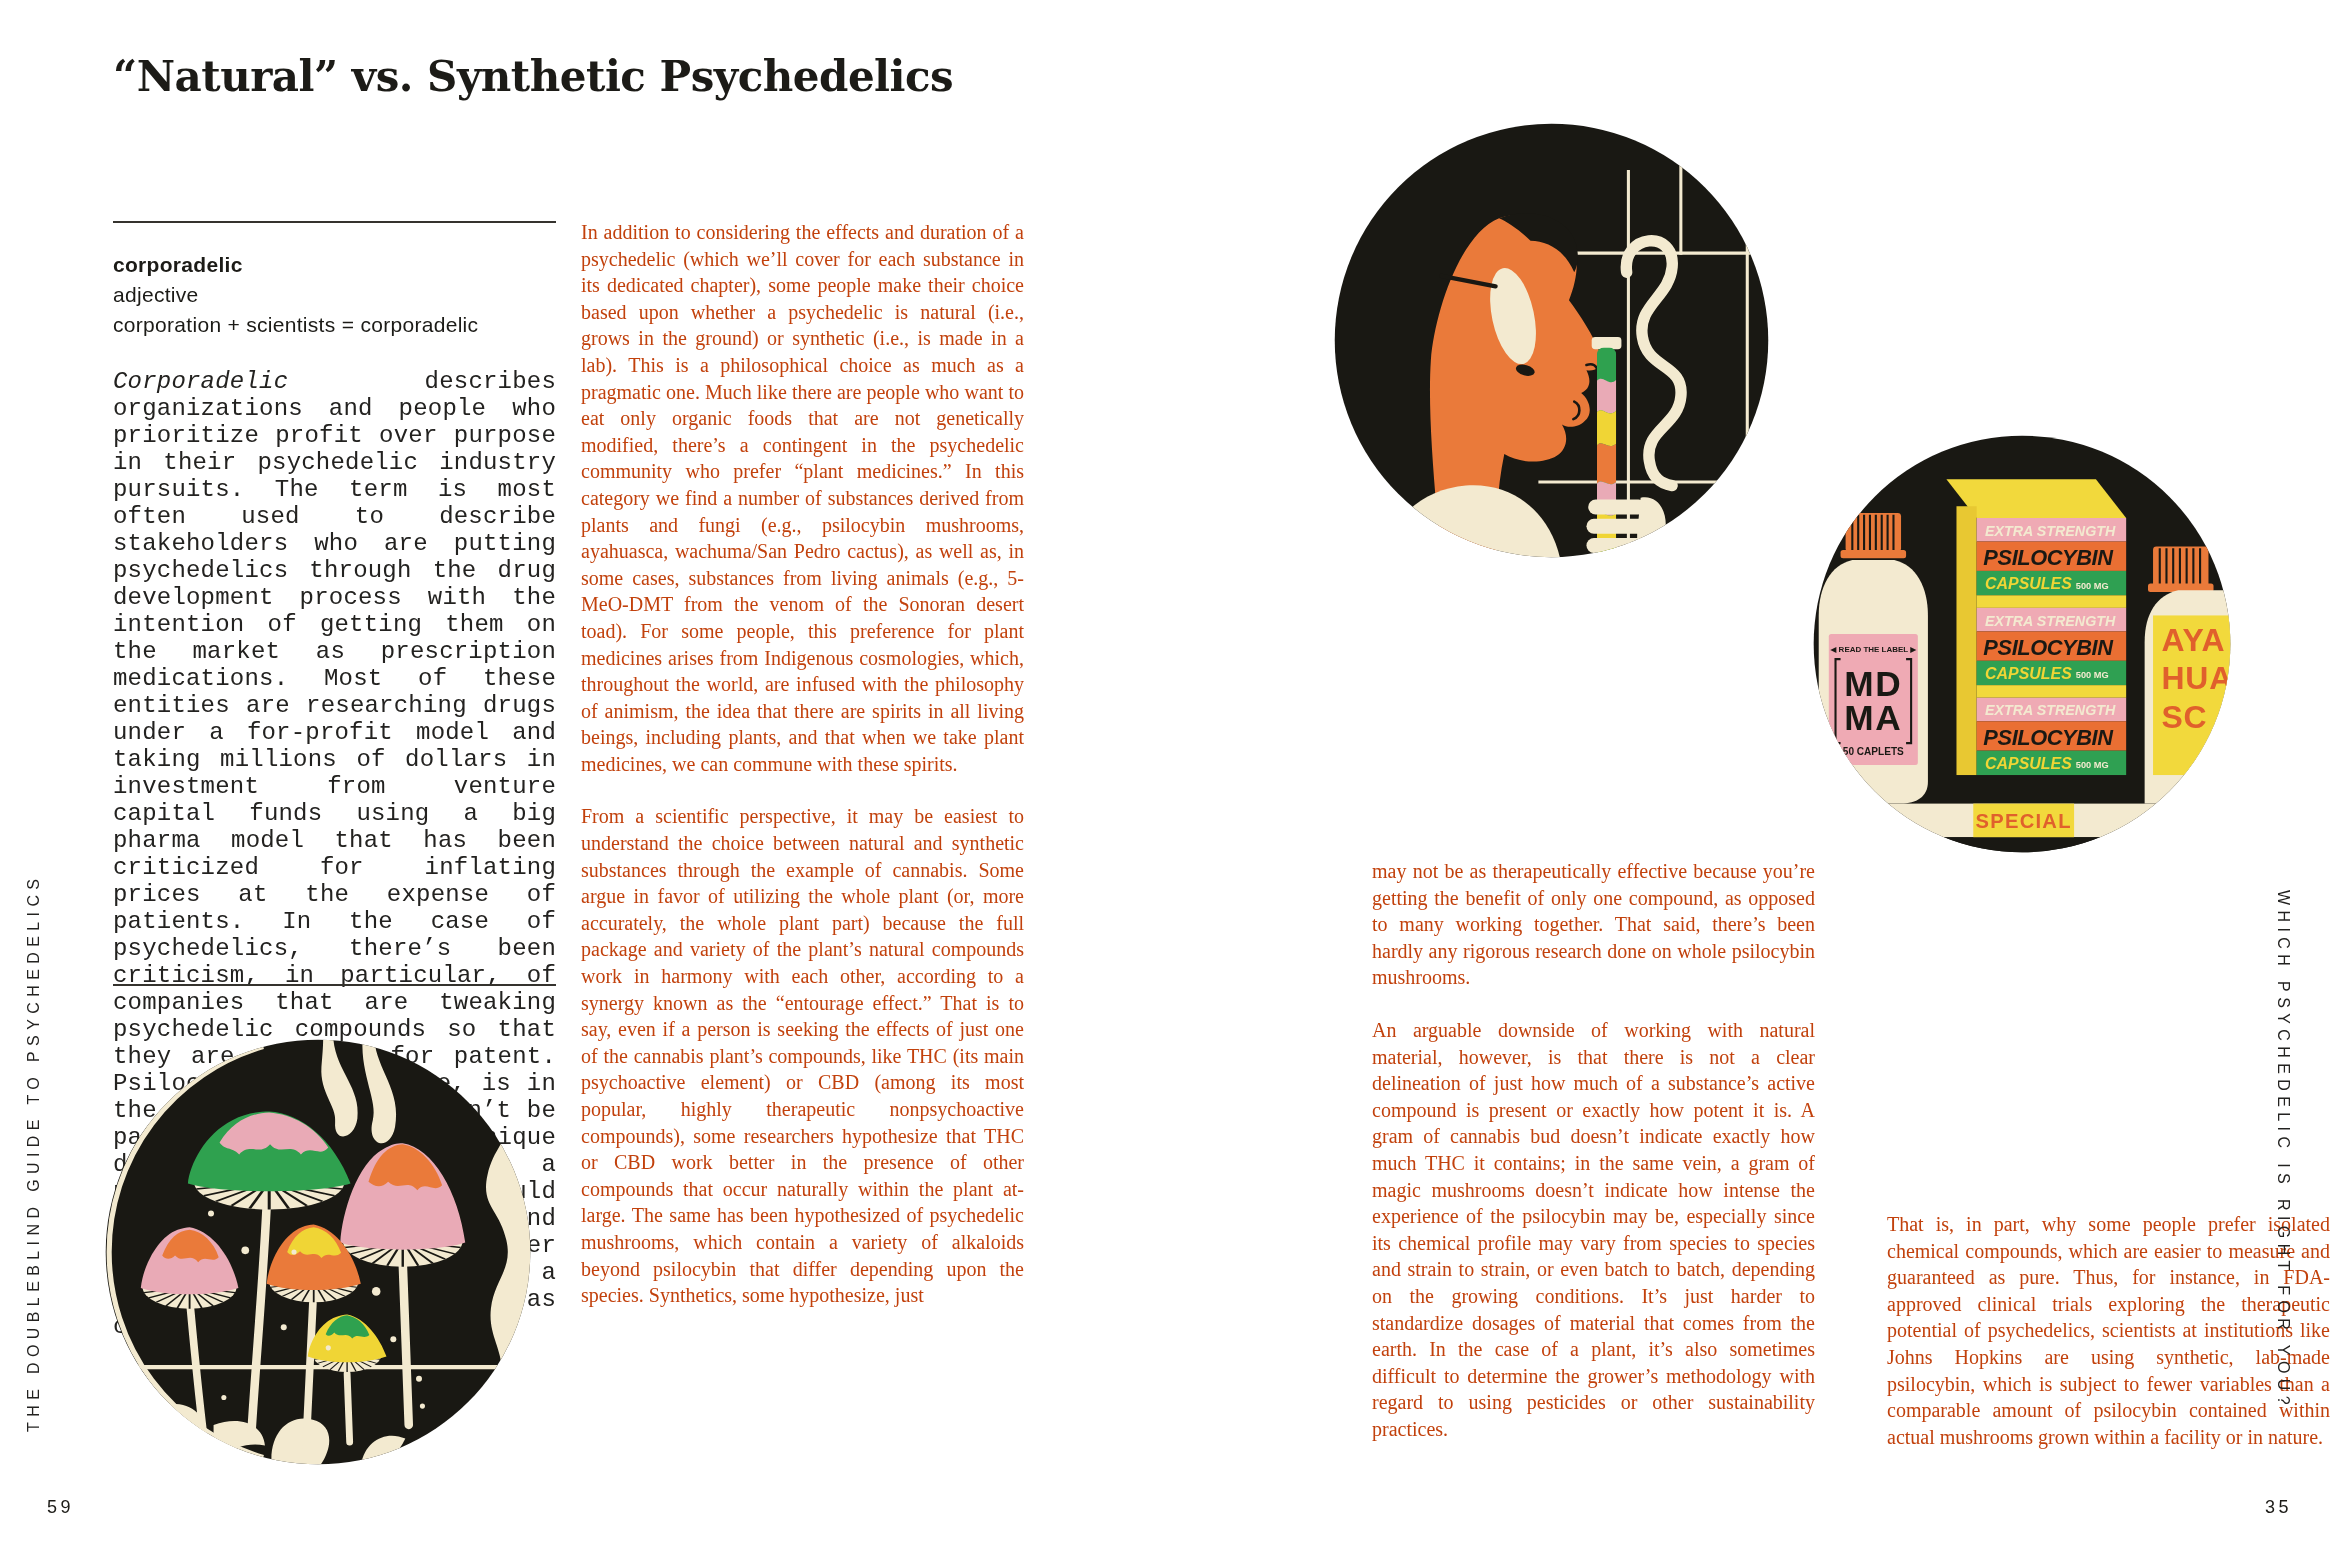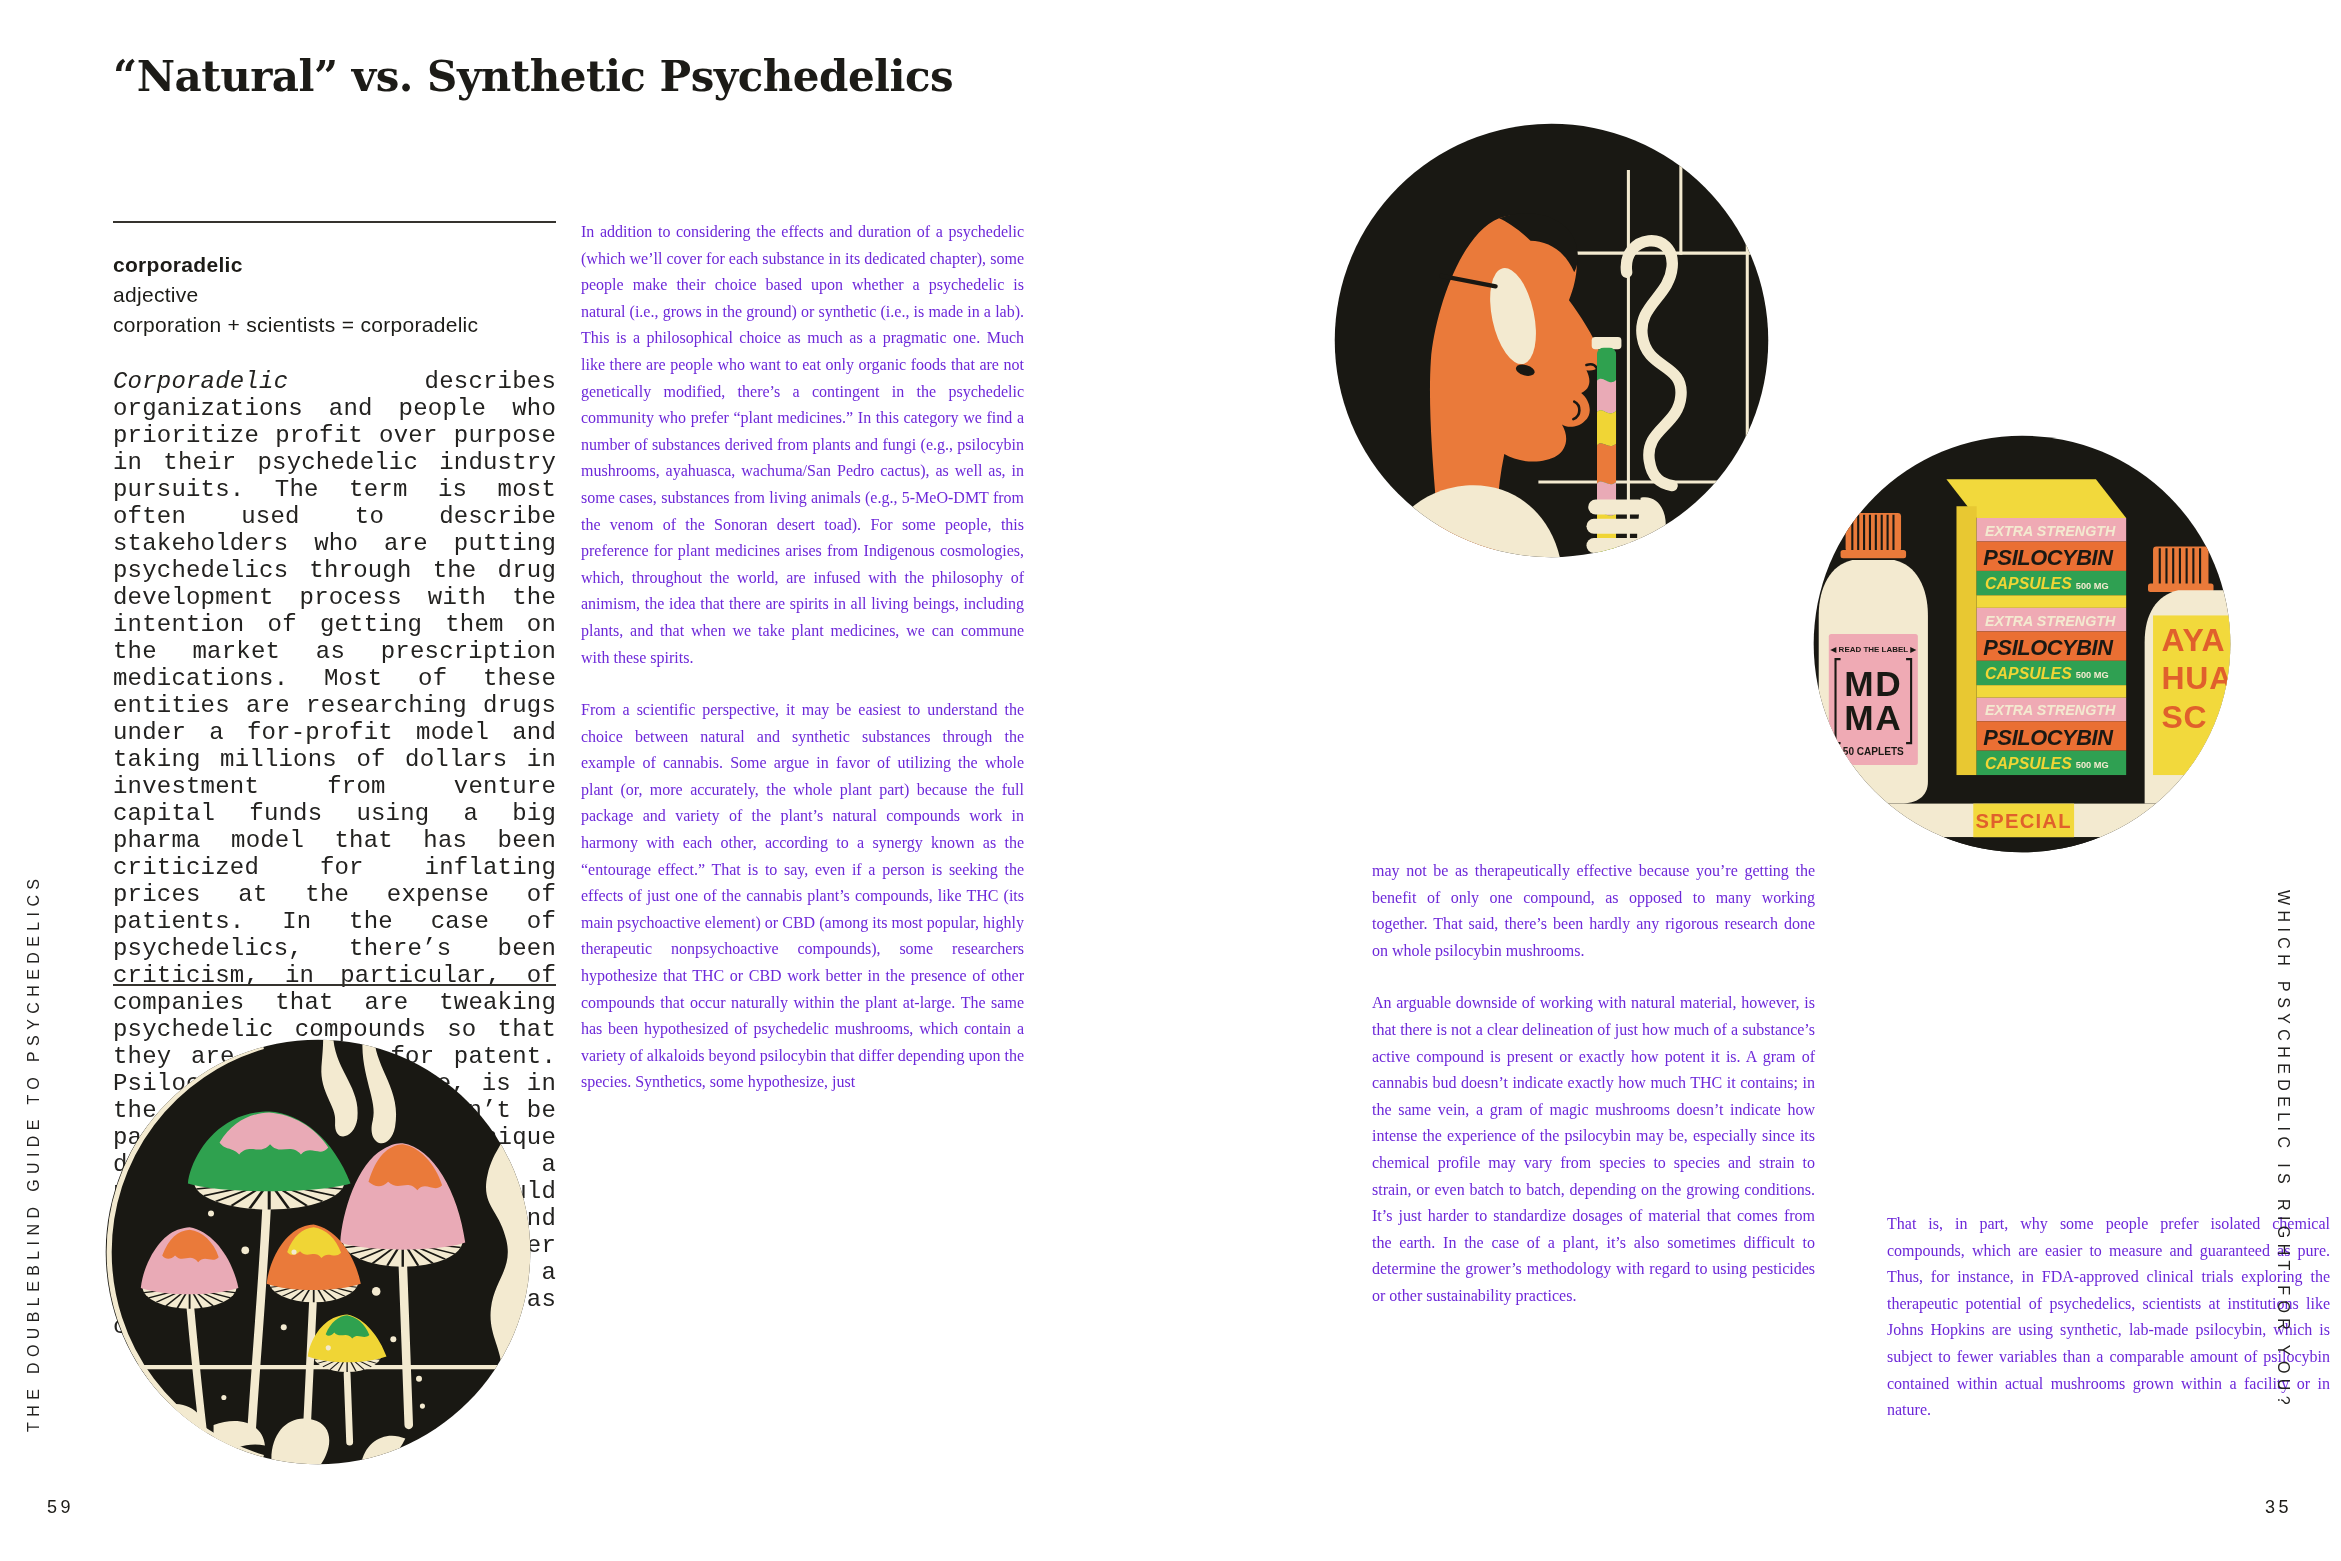--- a/index.html
+++ b/index.html
@@ -10,21 +10,21 @@
   .rule{position:absolute;width:443px;height:1.8px;background:#35332e;}
   .rule-top{left:113px;top:221px;}
   .rule-bottom{left:113px;top:984px;}
   .defblock{position:absolute;left:113px;top:250px;width:443px;
             font-family:"Liberation Sans","DejaVu Sans",sans-serif;font-size:21px;line-height:30px;letter-spacing:0.3px;}
   .defblock .term{font-weight:700;}
   .defblock .pos{}
   .sidebar-para{position:absolute;left:113px;top:368px;width:443px;
                 font-family:Liberation Mono, monospace;font-size:24px;line-height:27px;
                 letter-spacing:0.2px;text-align:justify;color:#232220;}
-  .bodycol{position:absolute;width:443px;font-size:16px;line-height:26.6px;text-align:justify;color:#6d28d9;}
+  .bodycol{position:absolute;width:443px;font-size:20px;line-height:26.6px;text-align:justify;color:#c2410c;}
   .bodycol p{margin:0 0 26px 0;}
   .col-left-main{left:581px;top:219px;}
   .col-right-1{left:1349px;top:858px;margin-left:23px;}
   .col-right-2{left:1887px;top:1187px;margin-top:24px;}
   .spine{position:absolute;font-family:"Liberation Sans","DejaVu Sans",sans-serif;font-size:16px;
          letter-spacing:5.4px;color:#232220;white-space:nowrap;}
   .spine-left{left:25px;top:851px;height:581px;writing-mode:vertical-rl;transform:rotate(180deg);}
   .spine-right{left:2274px;top:890px;height:581px;writing-mode:vertical-rl;}
   .pagenum{position:absolute;font-family:"Liberation Sans","DejaVu Sans",sans-serif;font-size:18px;letter-spacing:3.6px;}
   .pn-left{left:47px;top:1497px;}

